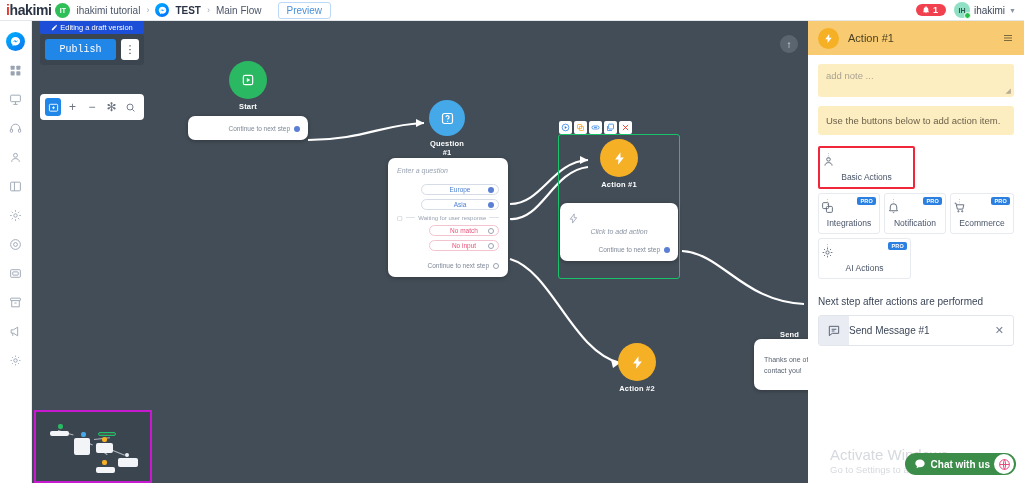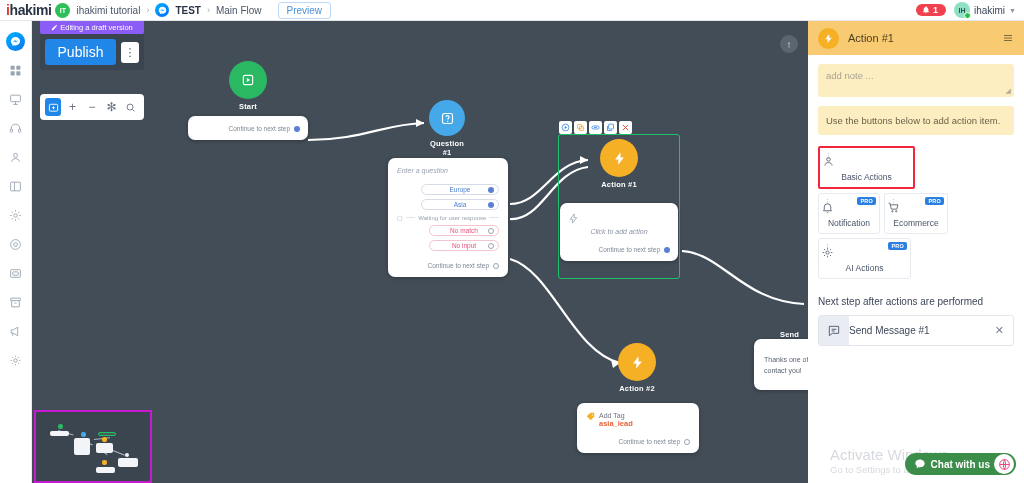--- a/index.html
+++ b/index.html
@@ -77,32 +77,32 @@
 
   
   #canvas {
     position: absolute; top: 21px; left: 32px; width: 776px; height: 462px;
     background: #434d57; overflow: hidden;
   }
 
   
   .draft-banner {
     position: absolute; top: 0; left: 8px; width: 104px; height: 13px;
-    background: #8b5cf6; color: #fff; font-size: 7.5px;
+    background: #1d4ed8; color: #fff; font-size: 7.5px;
     display: flex; align-items: center; justify-content: center; gap: 2px;
     border-radius: 0 0 2px 2px;
   }
   .pub-wrap {
     position: absolute; top: 13px; left: 8px; width: 104px;
     background: #3b454f; border-radius: 3px; padding: 5px;
     display: flex; gap: 5px; align-items: center;
   }
   .publish-btn {
     flex: 1; background: #2086e8; color: #fff; border: none; border-radius: 3px;
-    font-size: 14px; padding: 5px 0; font-family: Liberation Sans, sans-serif; cursor: pointer;
+    font-size: 10px; padding: 5px 0; font-family: Liberation Mono, monospace; cursor: pointer;
   }
   .kebab-btn {
     width: 18px; height: 21px; background: #fff; border-radius: 3px;
     display: flex; align-items: center; justify-content: center;
     font-size: 11px; color: #3b454f; line-height: 1;
   }
   .tool-wrap {
     position: absolute; top: 73px; left: 8px; width: 104px; height: 26px;
     background: #fff; border-radius: 4px;
     display: flex; align-items: center; gap: 3px; padding: 0 5px;
@@ -548,37 +548,20 @@
     </div>
   </div>
 
   <div class="node" style="left:586px;top:322px;width:38px">
     <div class="circ act">
       <svg width="15" height="15" viewBox="0 0 24 24" fill="#fff">
           <path d="M13.5 2L5 13.5h5.2L9.8 22 19 10.2h-5.4z"></path>
         </svg>
     </div>
     <div class="node-label">Action #2</div>
-  </div>
-  <div class="card" style="position:absolute;left:545px;top:382px;width:122px;padding:9px 9px 8px">
-    <div style="display:flex;gap:4px;align-items:flex-start">
-      <span>
-        <svg width="9" height="9" viewBox="0 0 24 24" fill="#f5b026">
-            <path d="M2 11.5L11.5 2H21a1 1 0 011 1v9.5L12.5 22 2 11.5zm15-5.2a1.6 1.6 0 100 3.2 1.6 1.6 0 000-3.2z"></path>
-          </svg>
-      </span>
-      <span>
-        <span style="display:block;color:#6b7380;font-size:7px">Add Tag</span>
-        <span style="display:block;color:#e8623a;font-size:7.5px;font-weight:bold">asia_lead</span>
-      </span>
-    </div>
-    <div class="row-next" style="margin-top:10px">
-      <span>Continue to next step</span>
-      <span class="port hollow"></span>
-    </div>
   </div>
 
   <div class="node-label" style="position:absolute;left:748px;top:306px;width:40px;text-align:left">Send</div>
   <div class="card" style="position:absolute;left:722px;top:318px;width:90px;padding:16px 10px 14px;line-height:1.5">
     <div>Thanks one of o</div>
     <div>contact you!</div>
   </div>
 
   <div id="minimap">
     <div class="mm-line" style="left:22px;top:18px;width:16px;transform:rotate(16deg)"></div>
@@ -633,20 +616,31 @@
                   <circle cx="12" cy="8" r="3.3"></circle>
                   <path d="M5.5 19.5c0-3.5 3-5.5 6.5-5.5s6.5 2 6.5 5.5"></path>
                 </svg>
             </span>
             <span>Basic Actions</span>
           </div>
         </div>
       </div>
 
       <div class="grid-row">
+        <div class="act-card" style="width:62px">
+          <span class="dragdots">⋮</span>
+          <span class="pro-tag">PRO</span>
+          <span class="ai">
+            <svg width="13" height="13" viewBox="0 0 24 24" fill="none" stroke="currentColor" stroke-width="1.7">
+                <rect x="3" y="3" width="11" height="11" rx="2"></rect>
+                <rect x="10" y="10" width="11" height="11" rx="2"></rect>
+              </svg>
+          </span>
+          <span>Integrations</span>
+        </div>
         <div class="act-card" style="width:62px">
           <span class="dragdots">⋮</span>
           <span class="pro-tag">PRO</span>
           <span class="ai">
             <svg width="13" height="13" viewBox="0 0 24 24" fill="none" stroke="currentColor" stroke-width="1.7">
                 <path d="M18 16V11a6 6 0 10-12 0v5l-1.5 2h15L18 16z"></path>
                 <path d="M10.5 20.5a2 2 0 003 0"></path>
               </svg>
           </span>
           <span>Notification</span>

